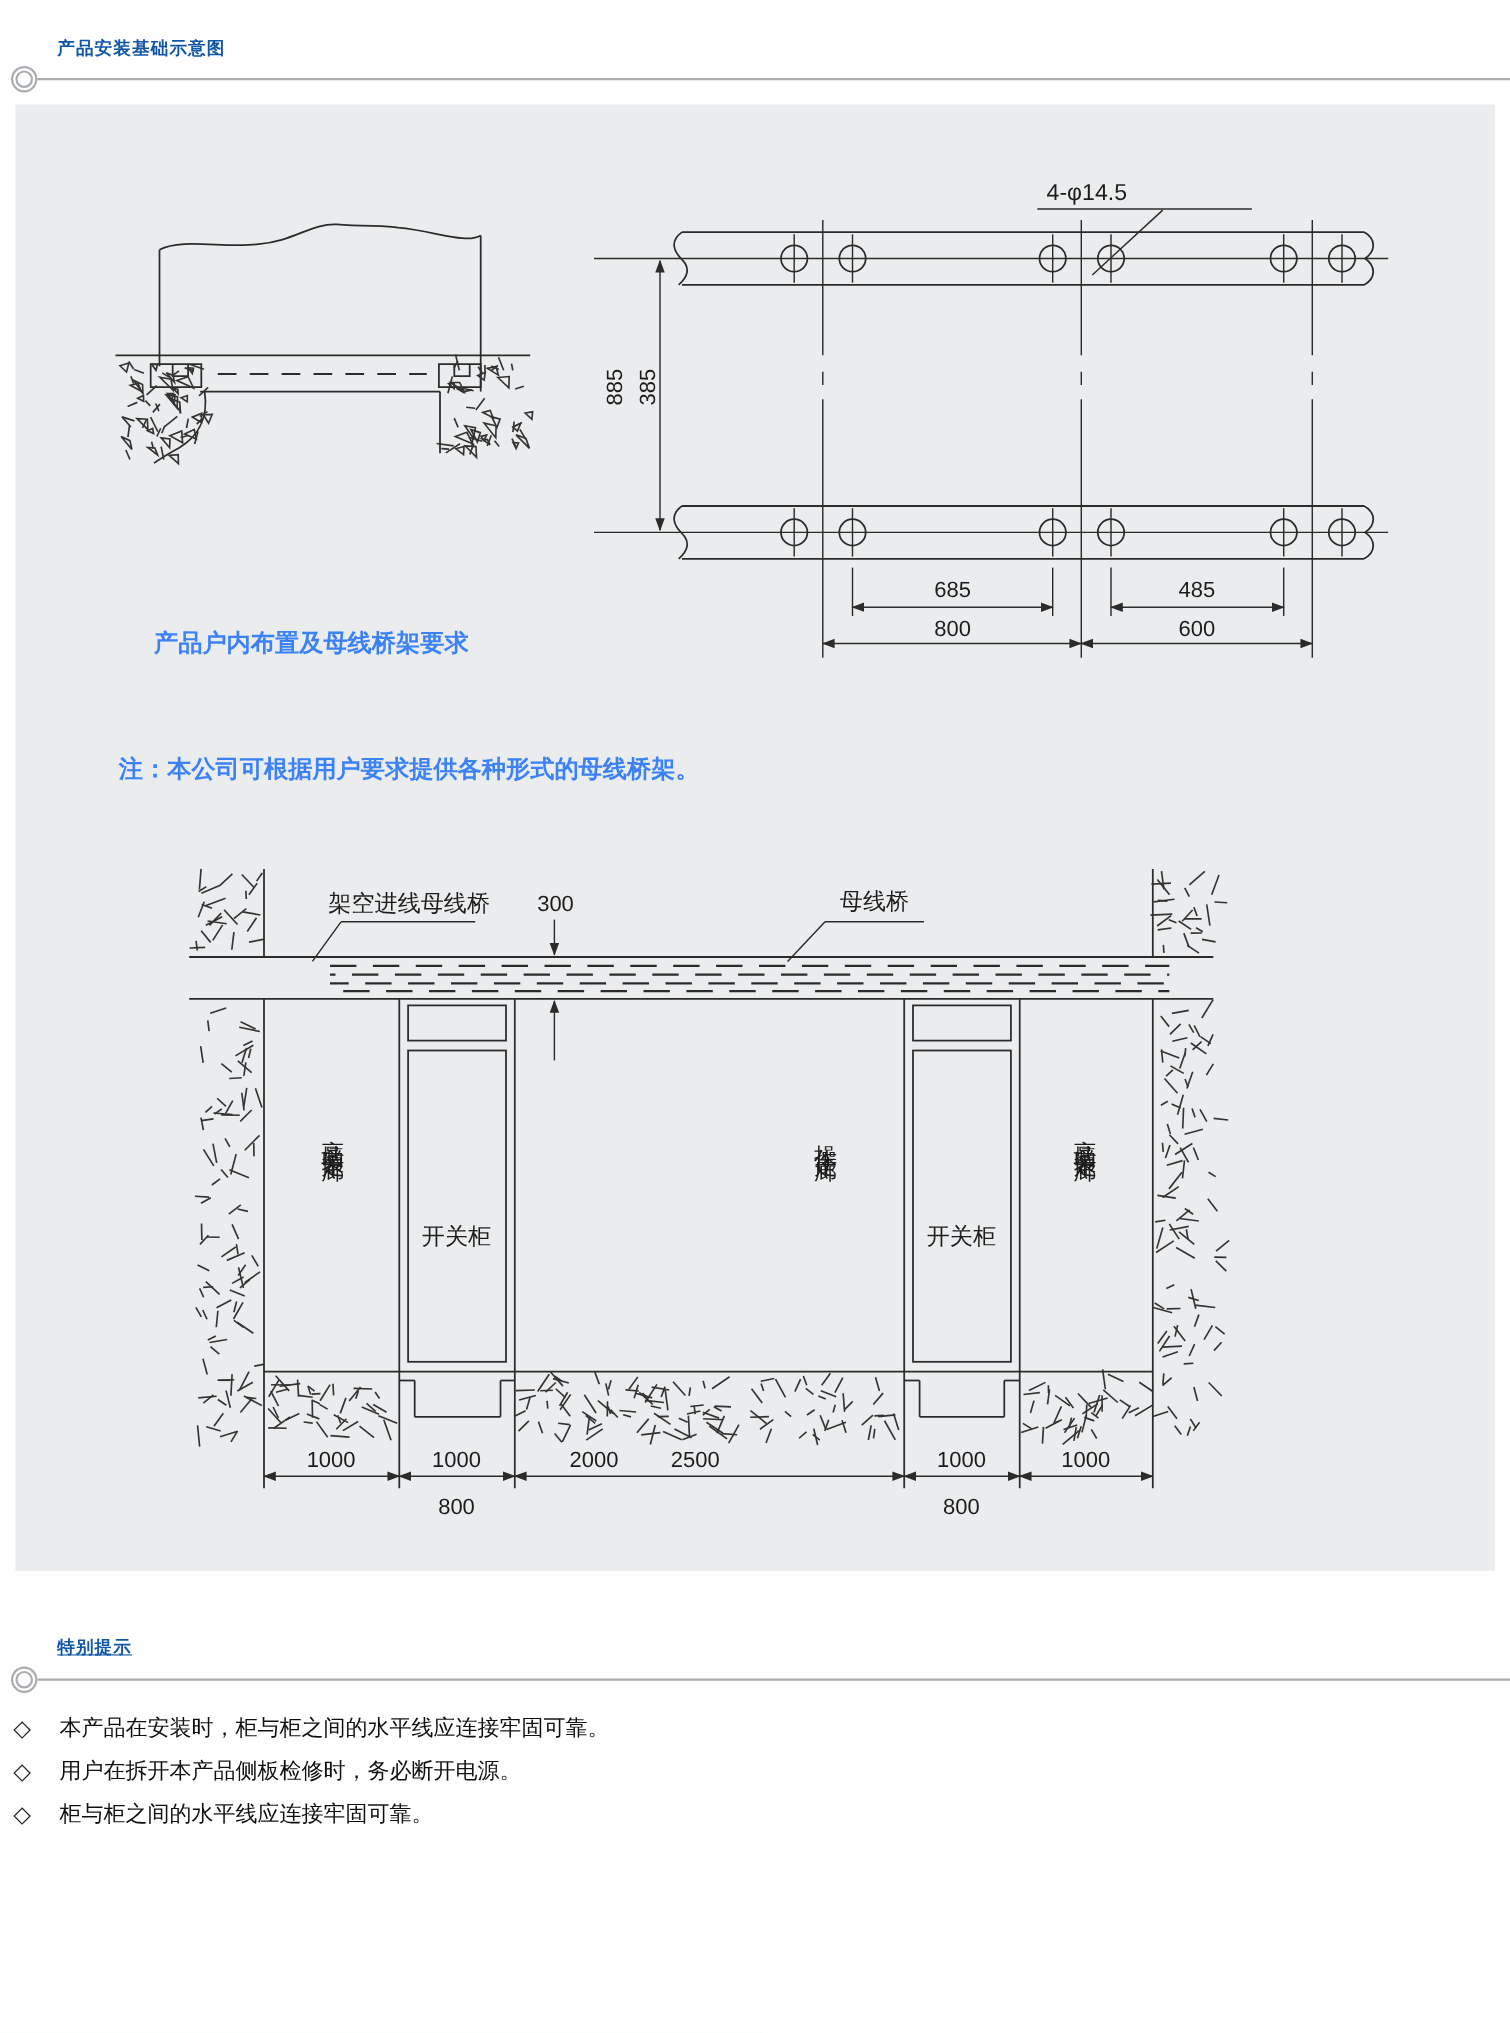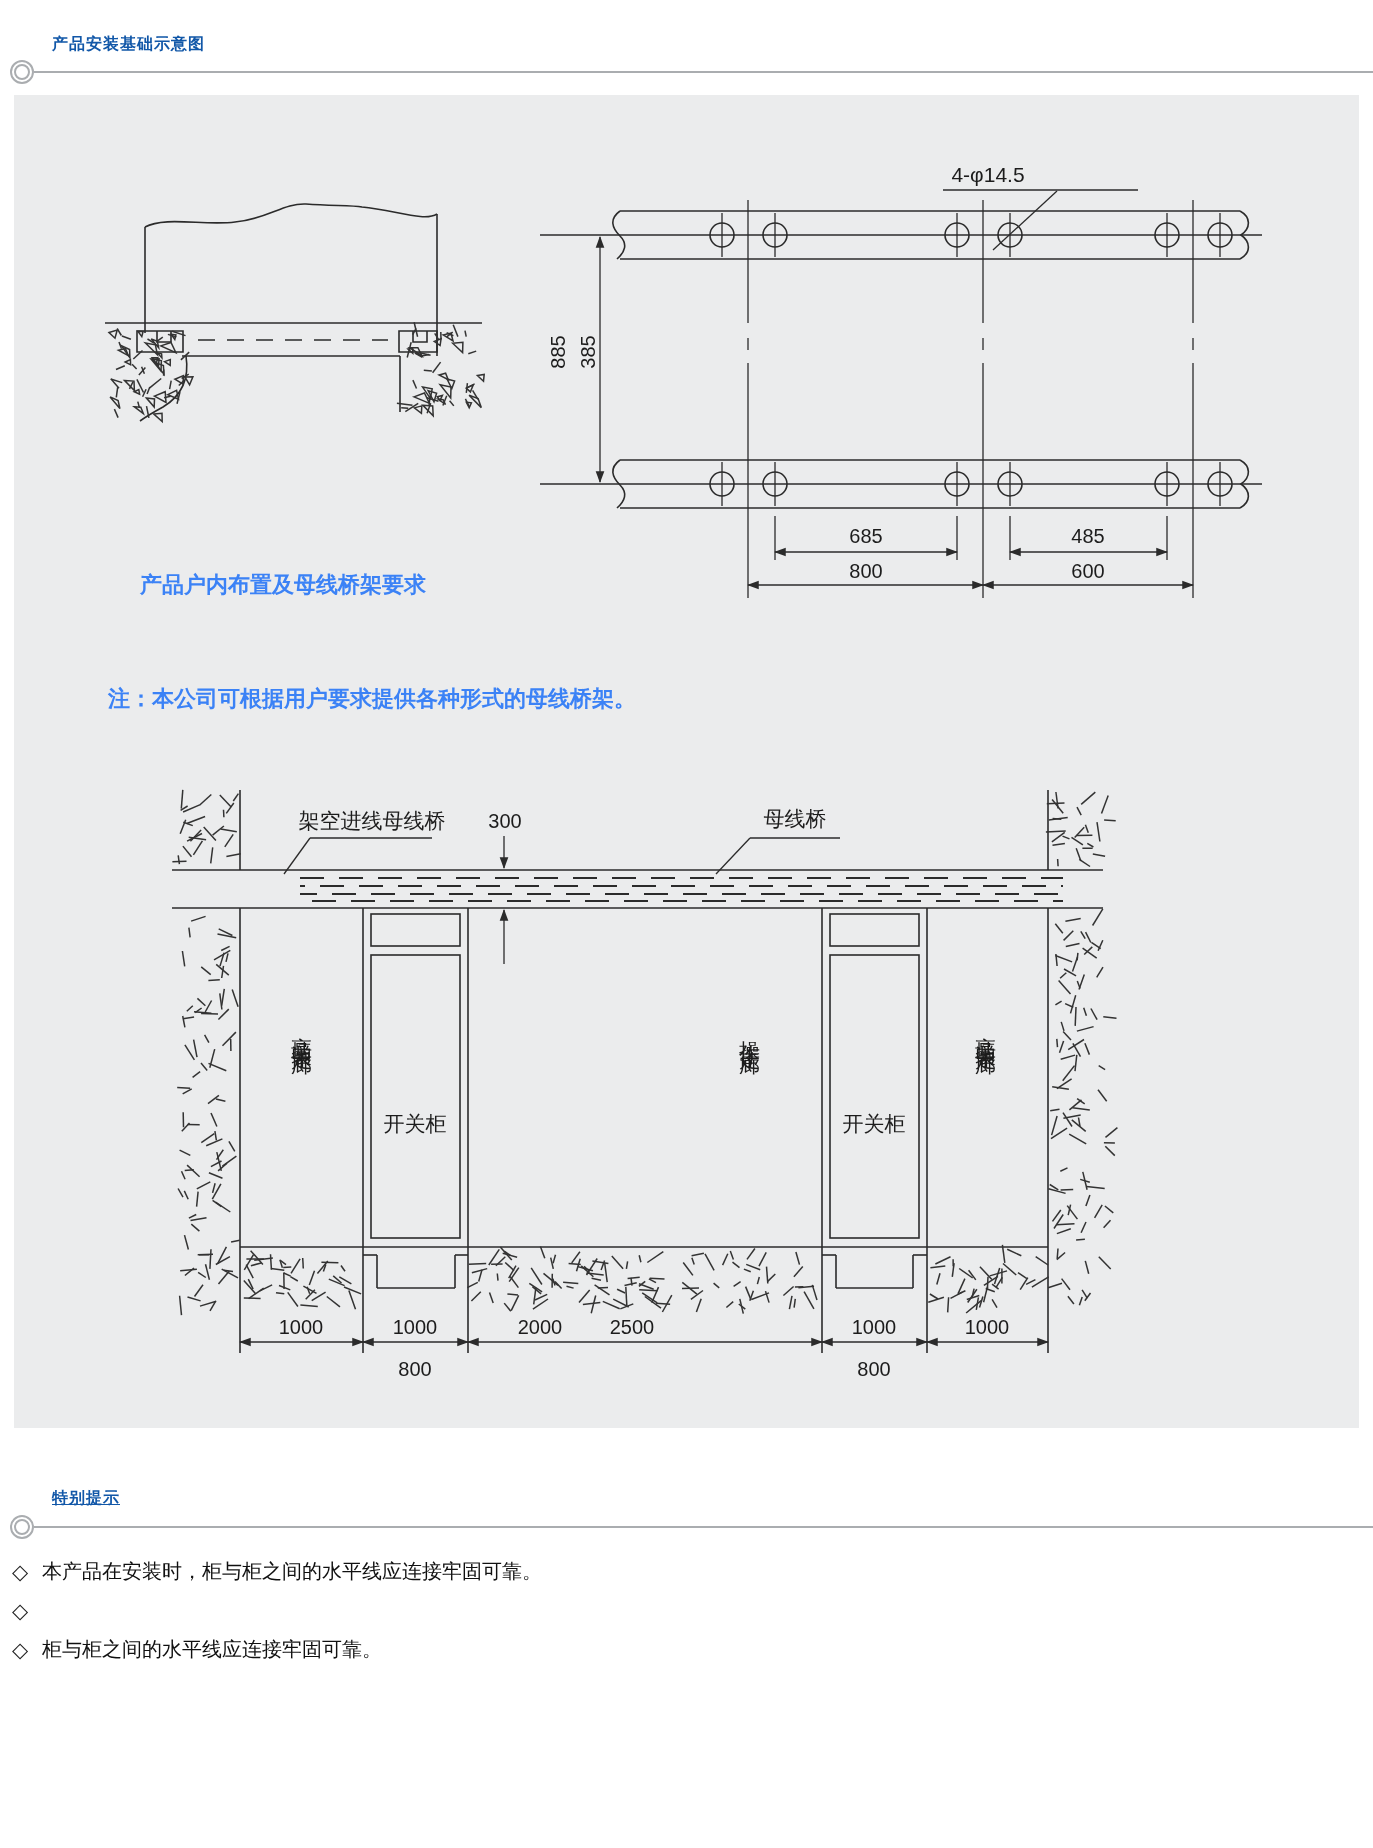--- a/index.html
+++ b/index.html
@@ -17,21 +17,21 @@
   #draw{position:absolute;left:0;top:0;}
   .caption{
     position:absolute;font-size:22px;font-weight:700;white-space:nowrap;color:#3b82f6;
   }
   .tips{
     position:absolute;left:12px;top:1552px;width:1352px;font-size:20px;color:#101010;
   }
   .tip-item{display:flex;line-height:39px;}
   .tip-marker{width:30px;flex:0 0 30px;font-size:21px;color:#222;}
   .tip-lines{flex:1;}
-  .tip-line{line-height:39px;}
+  .tip-line{line-height:39px;margin-left:12px;}
   svg line, svg path, svg rect, svg circle{vector-effect:none;}
   .ln{stroke:#2b2b2b;stroke-width:1.6;fill:none;}
   .dim{stroke:#2b2b2b;stroke-width:1.3;fill:none;}
   .hatch{stroke:#2b2b2b;stroke-width:2;fill:none;}
   .spk{stroke:#333;stroke-width:1.5;fill:none;}
   .gray{stroke:#aaadb0;stroke-width:2;fill:none;}
   .svgtxt{fill:#1c1c1c;font-family:"Liberation Sans","DejaVu Sans",sans-serif;}
   .dimtxt{font-size:20px;}
   .cjk{font-size:21px;}
   .vert{writing-mode:vertical-rl;text-orientation:upright;letter-spacing:4px;}
@@ -772,19 +772,20 @@
 </svg>
 
 <div class="tips">
   <div class="tip-item">
     <span class="tip-marker">◇</span>
     <span class="tip-lines"><span class="tip-line">本产品在安装时，柜与柜之间的水平线应连接牢固可靠。</span></span>
   </div>
   <div class="tip-item">
     <span class="tip-marker">◇</span>
     <span class="tip-lines">
+      <div class="tip-line">用户在拆开本产品侧板检修时，务必断开电源。</div>
     </span>
   </div>
   <div class="tip-item">
     <span class="tip-marker">◇</span>
     <span class="tip-lines"><span class="tip-line">柜与柜之间的水平线应连接牢固可靠。</span></span>
   </div>
 </div>
 
 </body></html>

